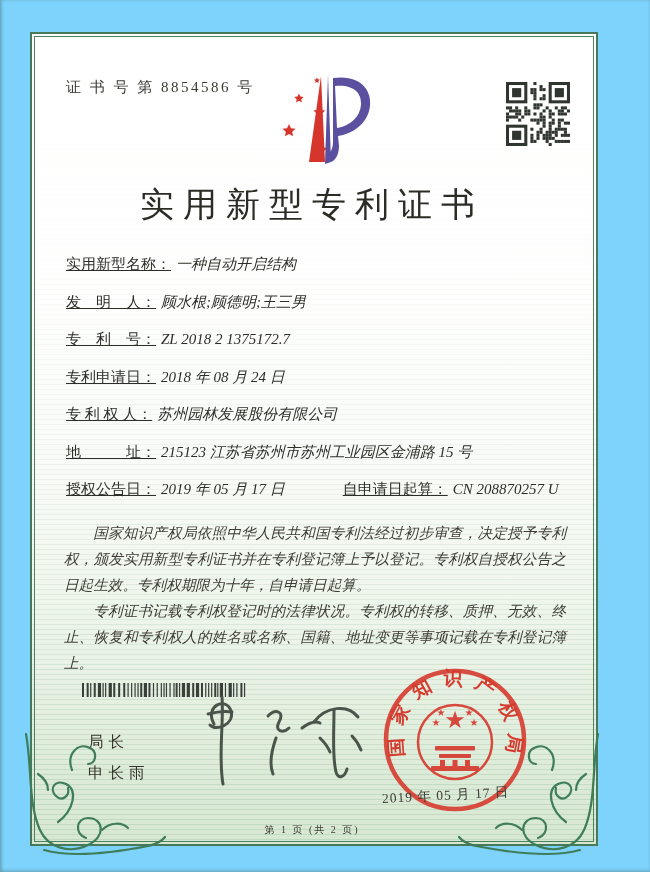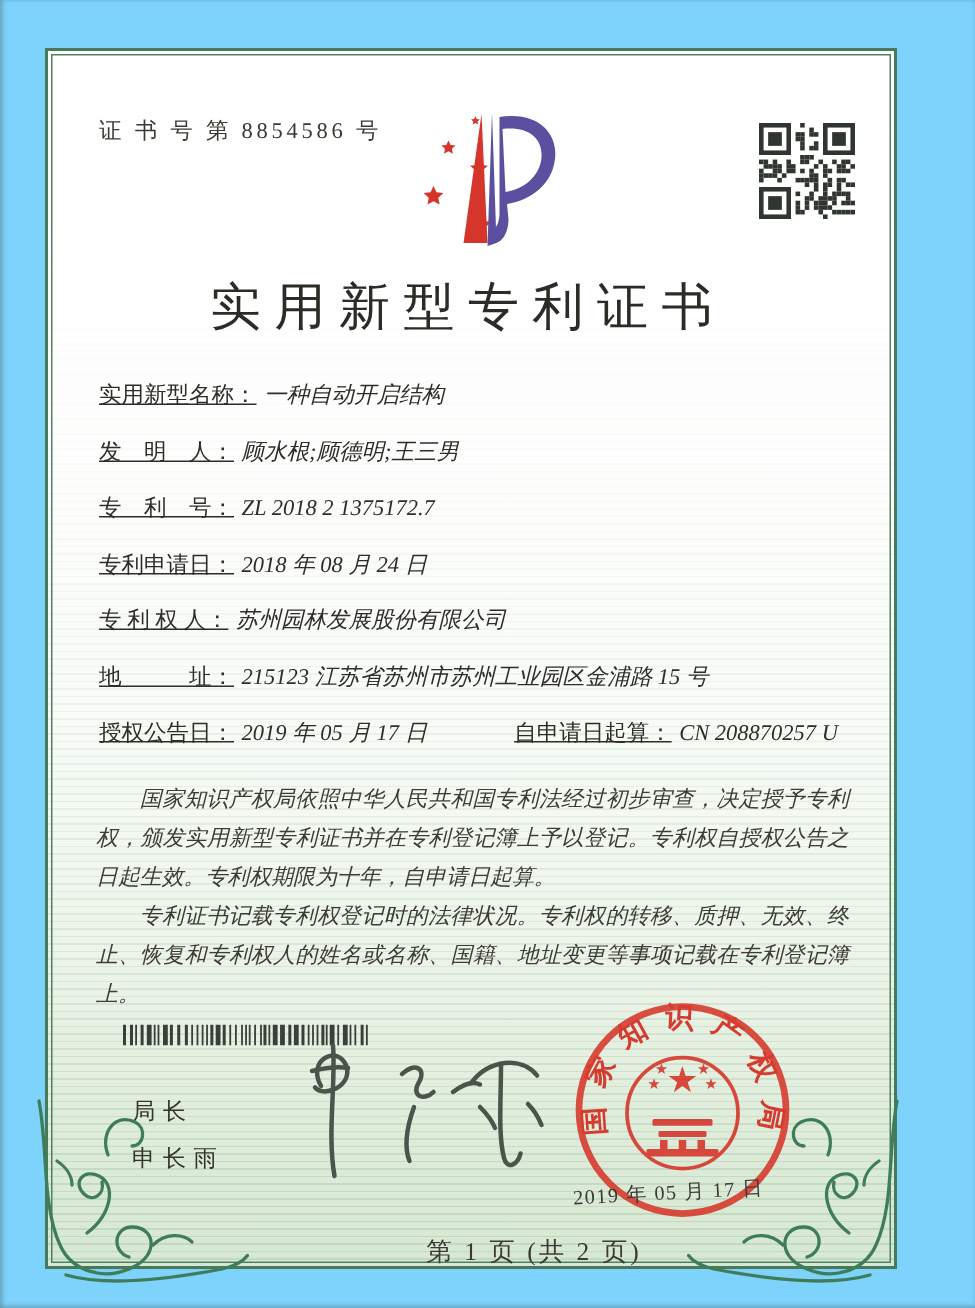--- a/index.html
+++ b/index.html
@@ -39,21 +39,21 @@
             line-height:31px;color:#34342e;}
 
   .signature{position:absolute;left:138px;top:652px;width:210px;height:115px;}
 
   .seal{position:absolute;left:346px;top:634px;width:158px;height:158px;}
   .seal svg{position:absolute;inset:0;}
   .seal-date{position:absolute;left:6px;top:120px;width:150px;font-size:13.5px;letter-spacing:1px;
              color:#3a3a36;transform:rotate(-3deg);white-space:nowrap;}
 
   .footer{position:absolute;left:0;top:791px;width:100%;text-align:center;
-          font-size:17px;letter-spacing:2px;color:#3a3a33;padding-left:44px;}
+          font-size:10px;letter-spacing:2px;color:#3a3a33;}
 
   .flourish{position:absolute;width:150px;height:130px;}
   .flourish.bl{left:-14px;bottom:-14px;}
   .flourish.br{right:-14px;bottom:-14px;transform:scaleX(-1);}
 </style>
 </head>
 <body>
 
 <div class="page">
   <div class="frame"></div>

